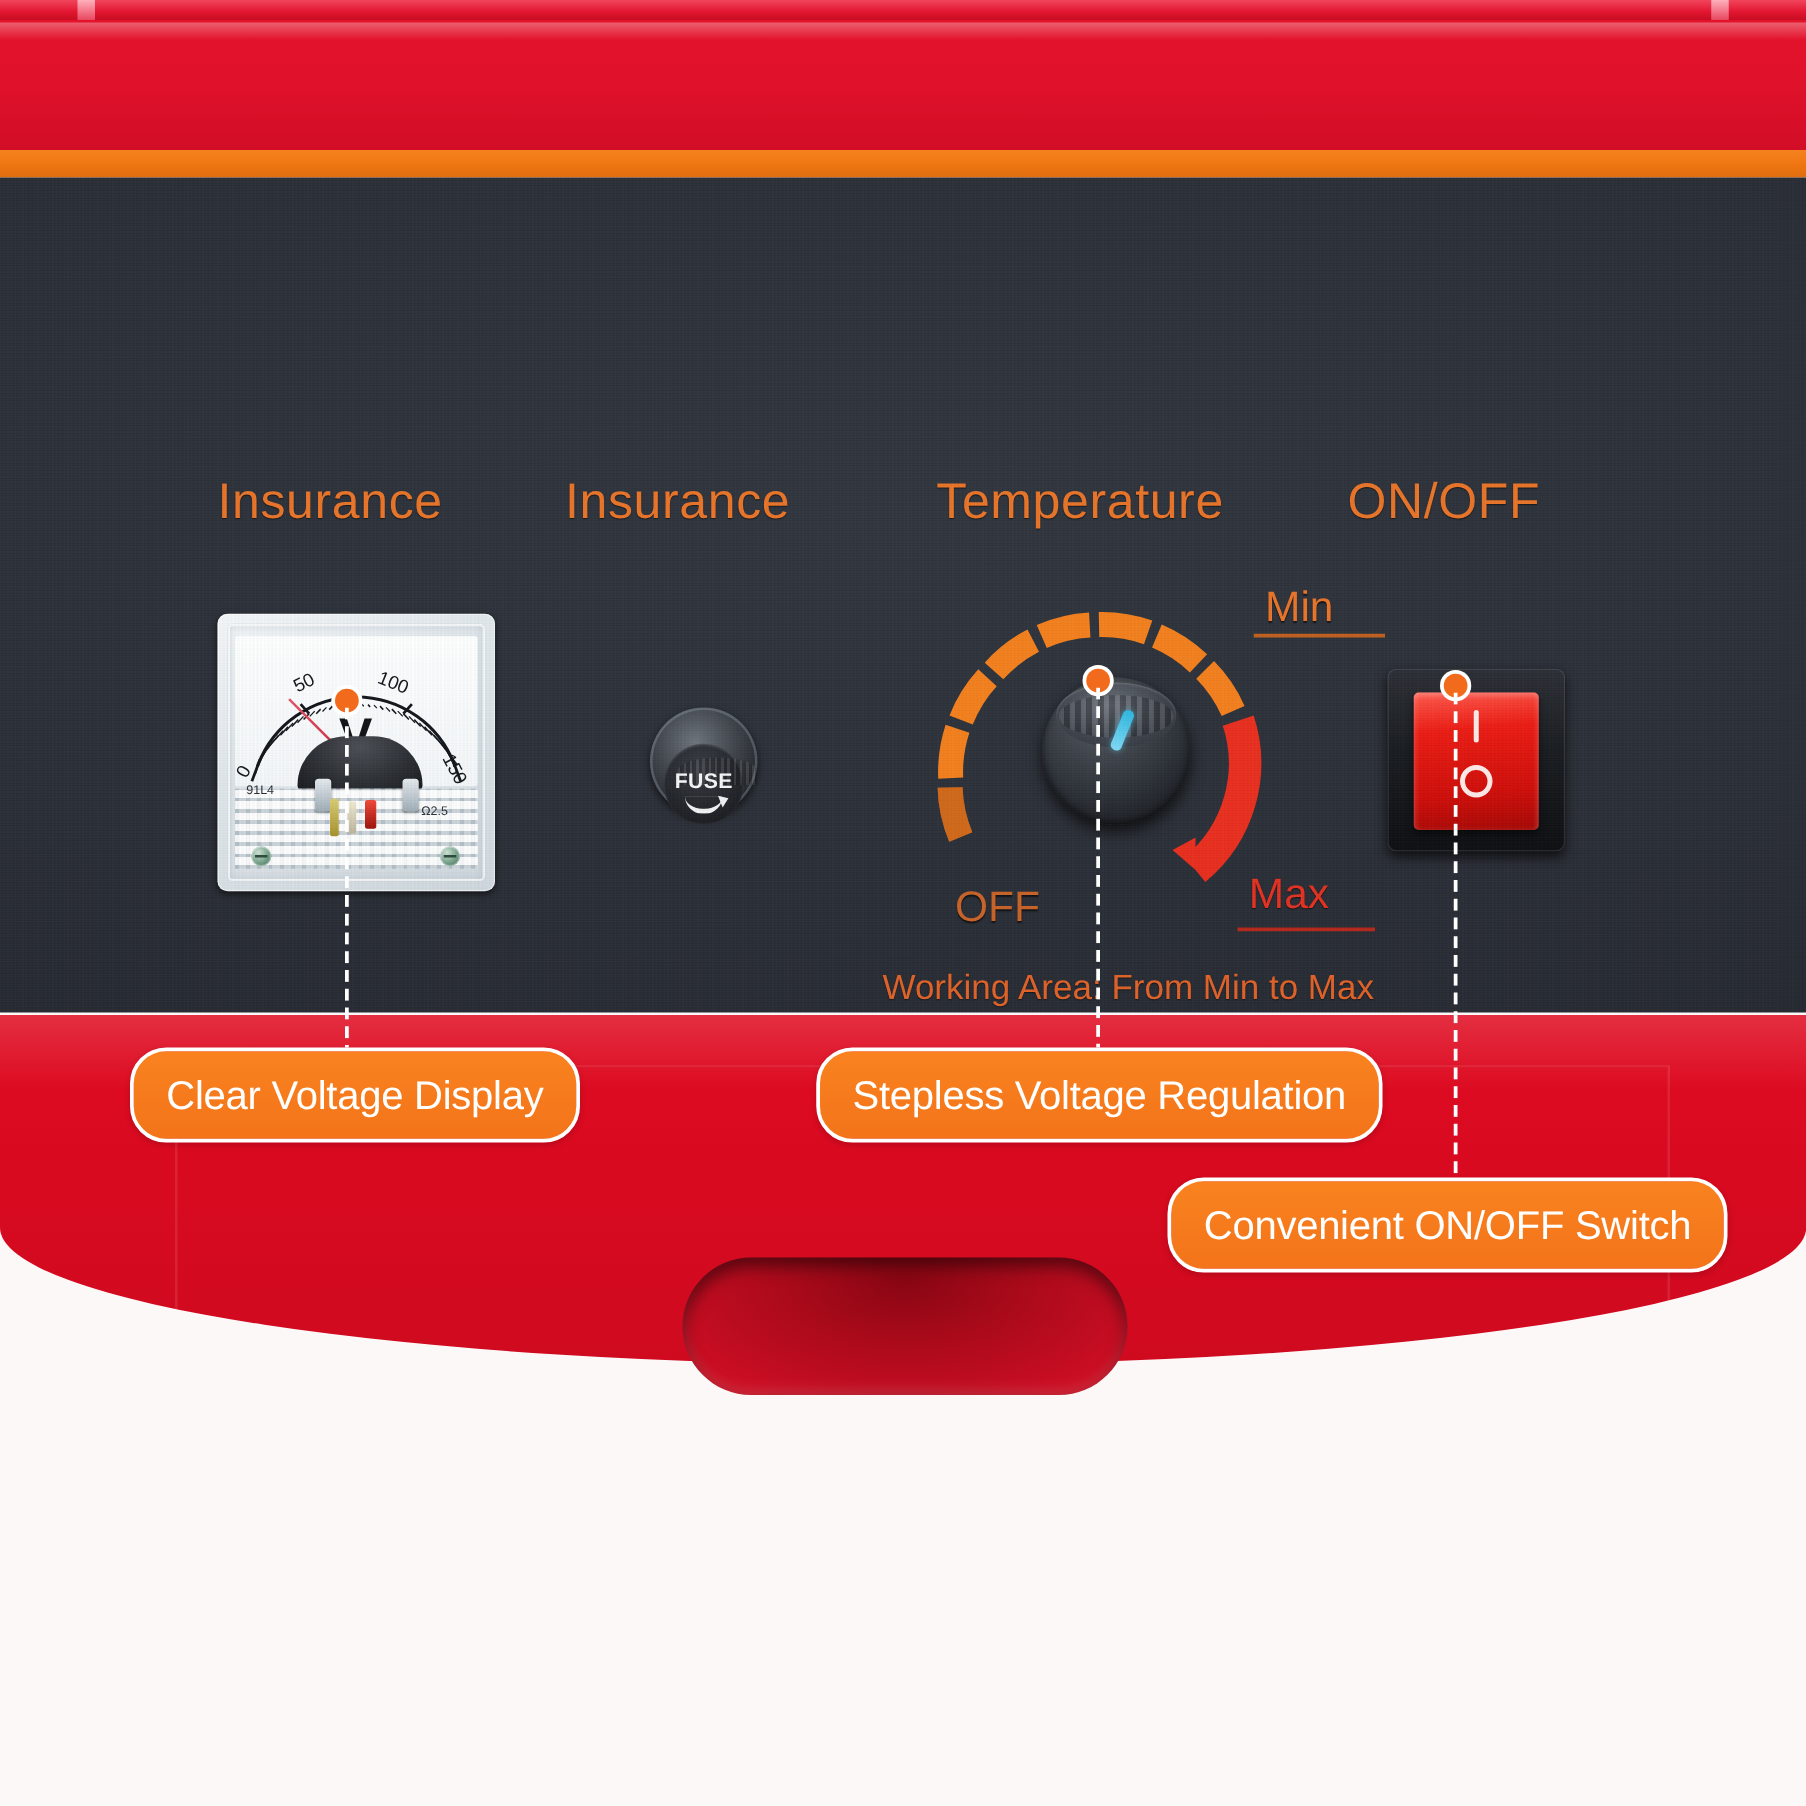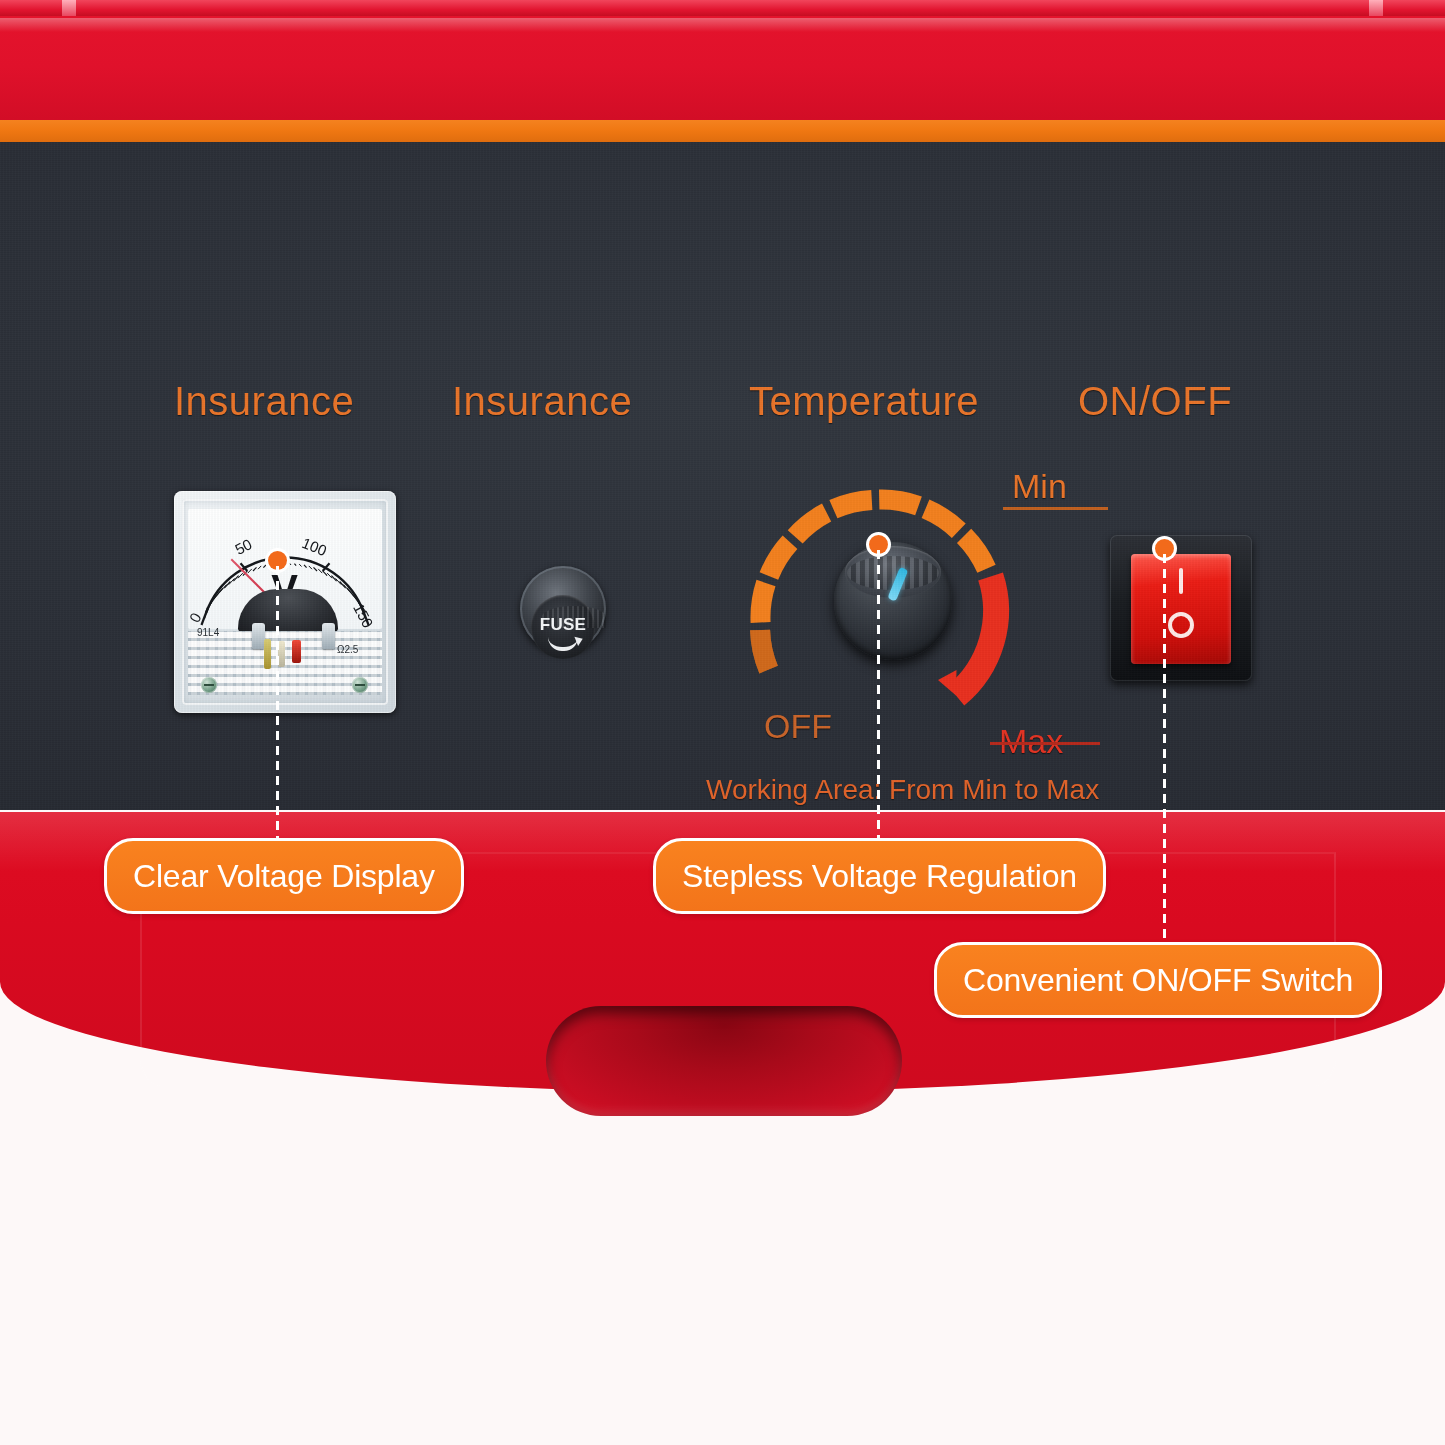--- a/index.html
+++ b/index.html
@@ -425,21 +425,21 @@
       <div class="knob">
         <div class="knob-top"></div>
         <div class="knob-ridges"></div>
         <div class="knob-pointer"></div>
       </div>
     </div>
 
     <div class="knob-label lbl-min" style="left:1012px; top:325px;">Min</div>
     <div class="lbl-underline" style="left:1003px; top:365px; width:105px; background:#c0601f;"></div>
 
-    <div class="knob-label lbl-max" style="left:999px; top:580px;">Max</div>
+    <div class="knob-label lbl-max" style="left:999px; top:554px;">Max</div>
     <div class="lbl-underline" style="left:990px; top:600px; width:110px; background:#b5291c;"></div>
 
     <div class="knob-label lbl-off" style="left:764px; top:565px;">OFF</div>
 
     <div class="working-area" style="left:706px; top:632px;">Working Area: From Min to Max</div>
 
     <div class="rocker">
       <div class="rocker-face">
         <div class="rk-i"></div>
         <div class="rk-o"></div>

